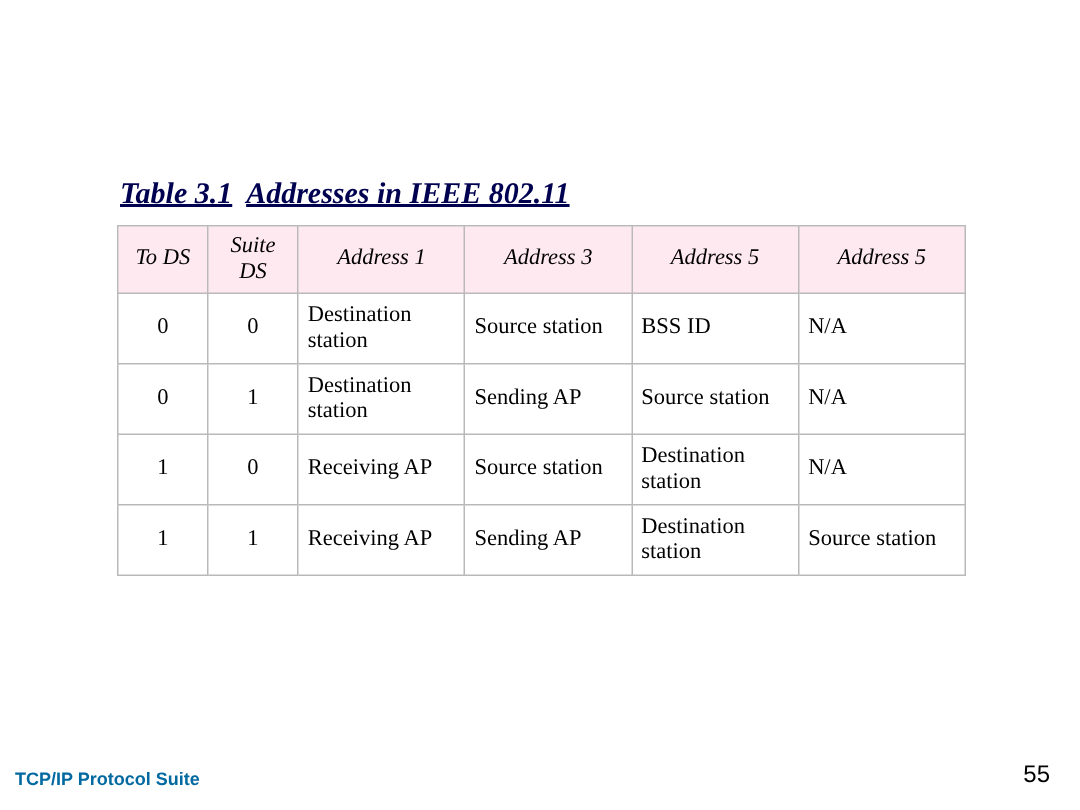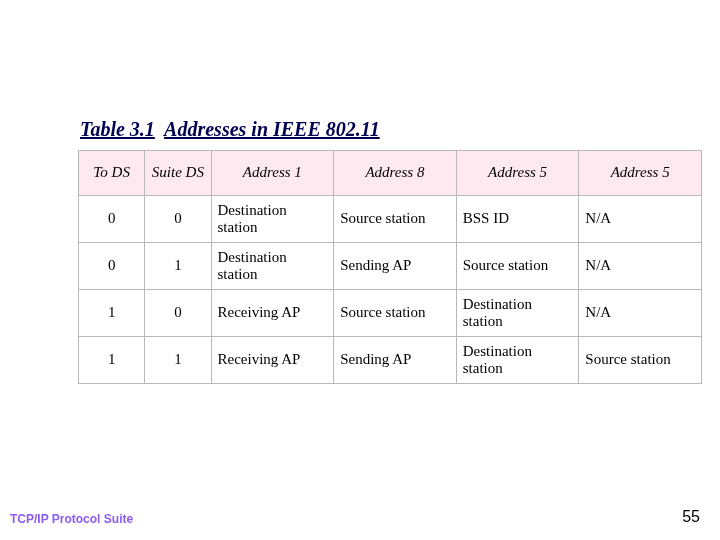--- a/index.html
+++ b/index.html
@@ -30,21 +30,21 @@
     text-decoration: underline;
   }
   .caption .tabletitle {
     text-decoration: underline;
   }
   table.addr {
     position: absolute;
     top: 150px;
     left: 78px;
     border-collapse: collapse;
-    width: 624px;
+    width: 566px;
     table-layout: fixed;
     background: #fff;
     border-radius: 32px;
   }
   table.addr col.c-small { width: 60px; }
   table.addr col.c-big   { width: 111px; }
   table.addr th, table.addr td {
     border: 1px solid #b9b9b9;
     font-size: 15px;
     vertical-align: middle;
@@ -66,21 +66,21 @@
   table.addr td.center {
     text-align: center;
   }
   .footer-left {
     position: absolute;
     left: 10px;
     bottom: 14px;
     font-family: Verdana, Geneva, sans-serif;
     font-weight: bold;
     font-size: 12px;
-    color: #8b5cf6;
+    color: #0369a1;
   }
   .footer-right {
     position: absolute;
     right: 20px;
     bottom: 14px;
     font-family: Verdana, Geneva, sans-serif;
     font-size: 16px;
     color: #000;
   }
 </style>
@@ -101,21 +101,21 @@
       <col class="c-big">
         <col class="c-big">
         <col class="c-big">
         <col class="c-big">
     </colgroup>
     <thead>
       <tr>
         <th>To DS</th>
         <th>Suite DS</th>
         <th>Address 1</th>
-        <th>Address 8</th>
+        <th>Address 3</th>
         <th>Address 5</th>
         <th>Address 5</th>
       </tr>
     </thead>
     <tbody>
       <tr>
         <td class="center">0</td>
         <td class="center">0</td>
         <td>Destination station</td>
         <td>Source station</td>

